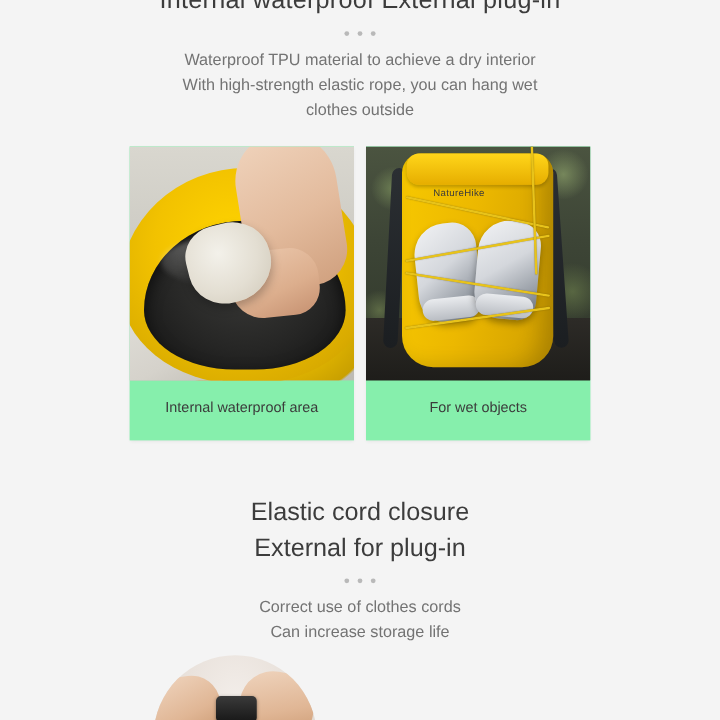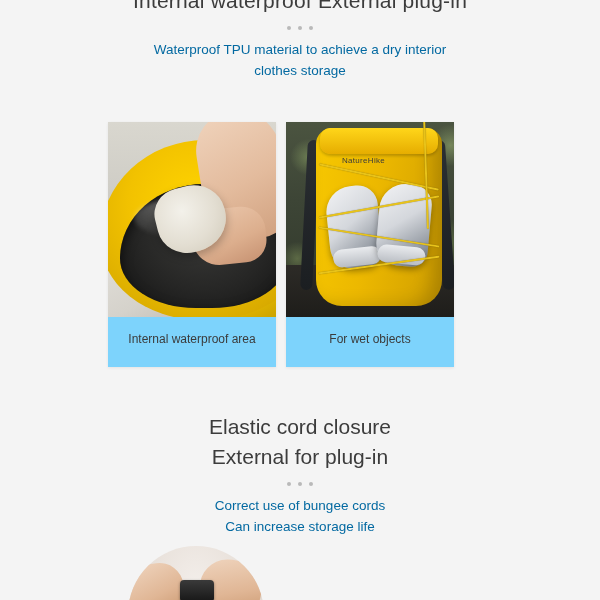--- a/index.html
+++ b/index.html
@@ -45,36 +45,36 @@
   }
   .dots span {
     display: block;
     width: 4px;
     height: 4px;
     border-radius: 50%;
     background: #b9b9b9;
   }
   .sub-line {
     font-size: 13.5px;
-    color: #0369a1;
+    color: #737373;
     line-height: 21px;
   }
 
   
   .cards {
     position: absolute;
     top: 122px;
     left: 108px;
     width: 384px;
     display: flex;
     gap: 10px;
   }
   .card {
-    width: 168px;
-    background: #7dd3fc;
+    width: 187px;
+    background: #86efac;
     box-shadow: 0 1px 3px rgba(0,0,0,.07);
     overflow: hidden;
   }
   .card-photo {
     position: relative;
     width: 187px;
     height: 195px;
     overflow: hidden;
   }
   .card-caption {
@@ -321,21 +321,22 @@
 <div class="page">
 
   <div class="section-one">
     <div class="heading">Internal waterproof  External plug-in</div>
     <div class="dots">
       <span></span>
       <span></span>
       <span></span>
     </div>
     <div class="sub-line">Waterproof TPU material to achieve a dry interior</div>
-    <div class="sub-line">clothes storage</div>
+    <div class="sub-line">With high-strength elastic rope, you can hang wet</div>
+    <div class="sub-line">clothes outside</div>
   </div>
 
   <div class="cards">
 
     <div class="card">
       <div class="card-photo photo1">
         <div class="p1-whitecloth"></div>
         <div class="p1-bagtop"></div>
         <div class="p1-inner"></div>
         <div class="p1-sheen"></div>
@@ -381,21 +382,21 @@
   </div>
 
   <div class="section-two">
     <div class="heading2">Elastic cord closure</div>
     <div class="heading2">External for plug-in</div>
     <div class="dots">
       <span></span>
       <span></span>
       <span></span>
     </div>
-    <div class="sub-line">Correct use of bungee cords</div>
+    <div class="sub-line">Correct use of clothes cords</div>
     <div class="sub-line">Can increase storage life</div>
   </div>
 
   <div class="bottom-photo">
     <div class="bp-cord"></div>
     <div class="bp-handL"></div>
     <div class="bp-handR"></div>
     <div class="bp-buckle"></div>
   </div>
 

